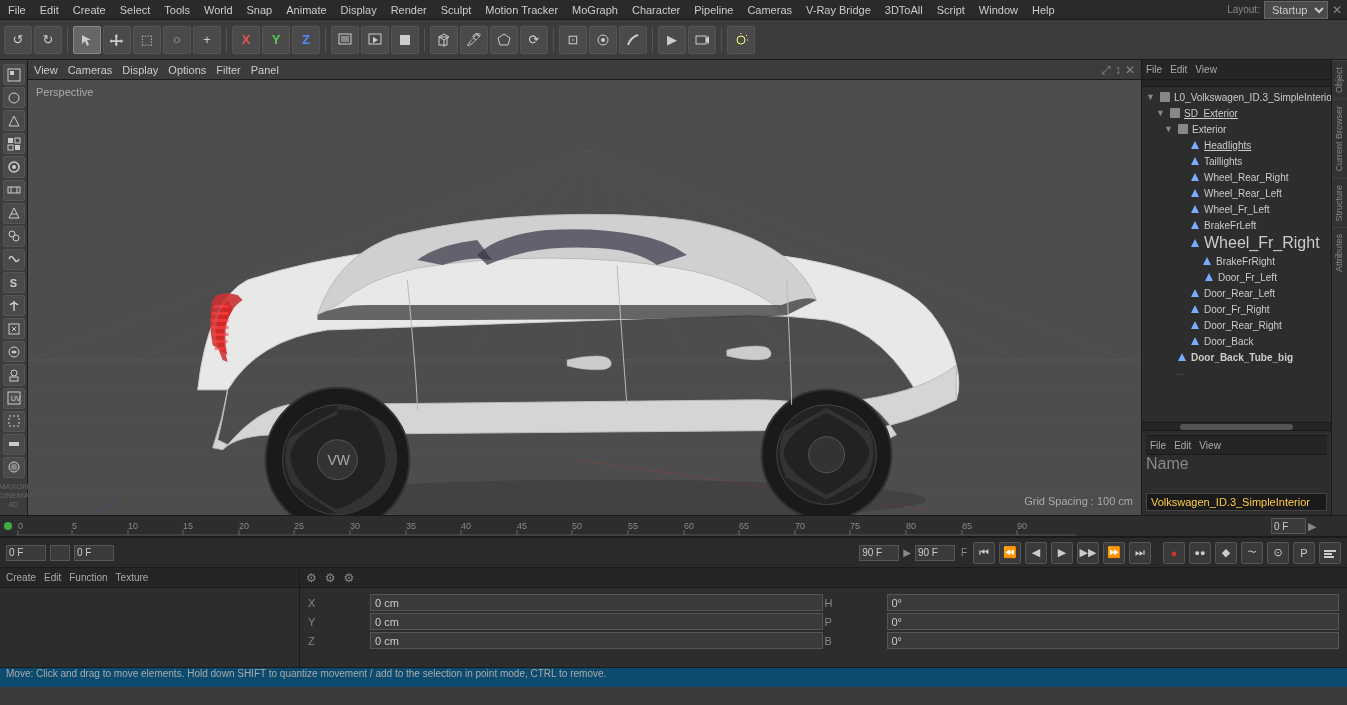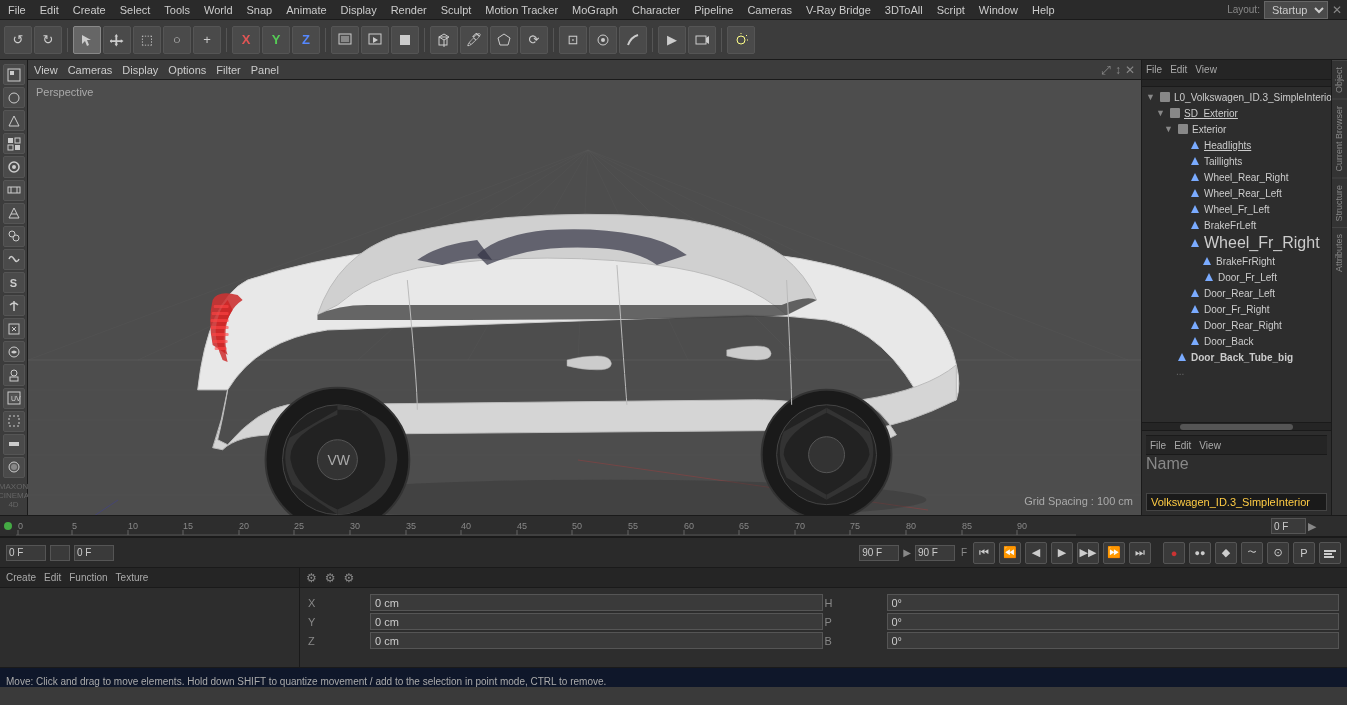--- a/index.html
+++ b/index.html
@@ -292,23 +292,23 @@
       color: #ccc;
       font-size: 11px;
       padding: 2px 12px;
       cursor: pointer;
       margin-left: auto;
     }
 
     
     .status-bar {
       height: 20px;
-      background: #0f172a;
-      display: flex;
-      align-items: flex-end;
+      background: #0c4a6e;
+      display: flex;
+      align-items: flex-start;
       padding: 0 6px;
       border-top: 1px solid #1a1a1a;
       font-size: 10px;
       color: #aaa;
     }
 
     
     .right-panel-bottom {
       background: #2d2d2d;
       border-top: 1px solid #1a1a1a;

